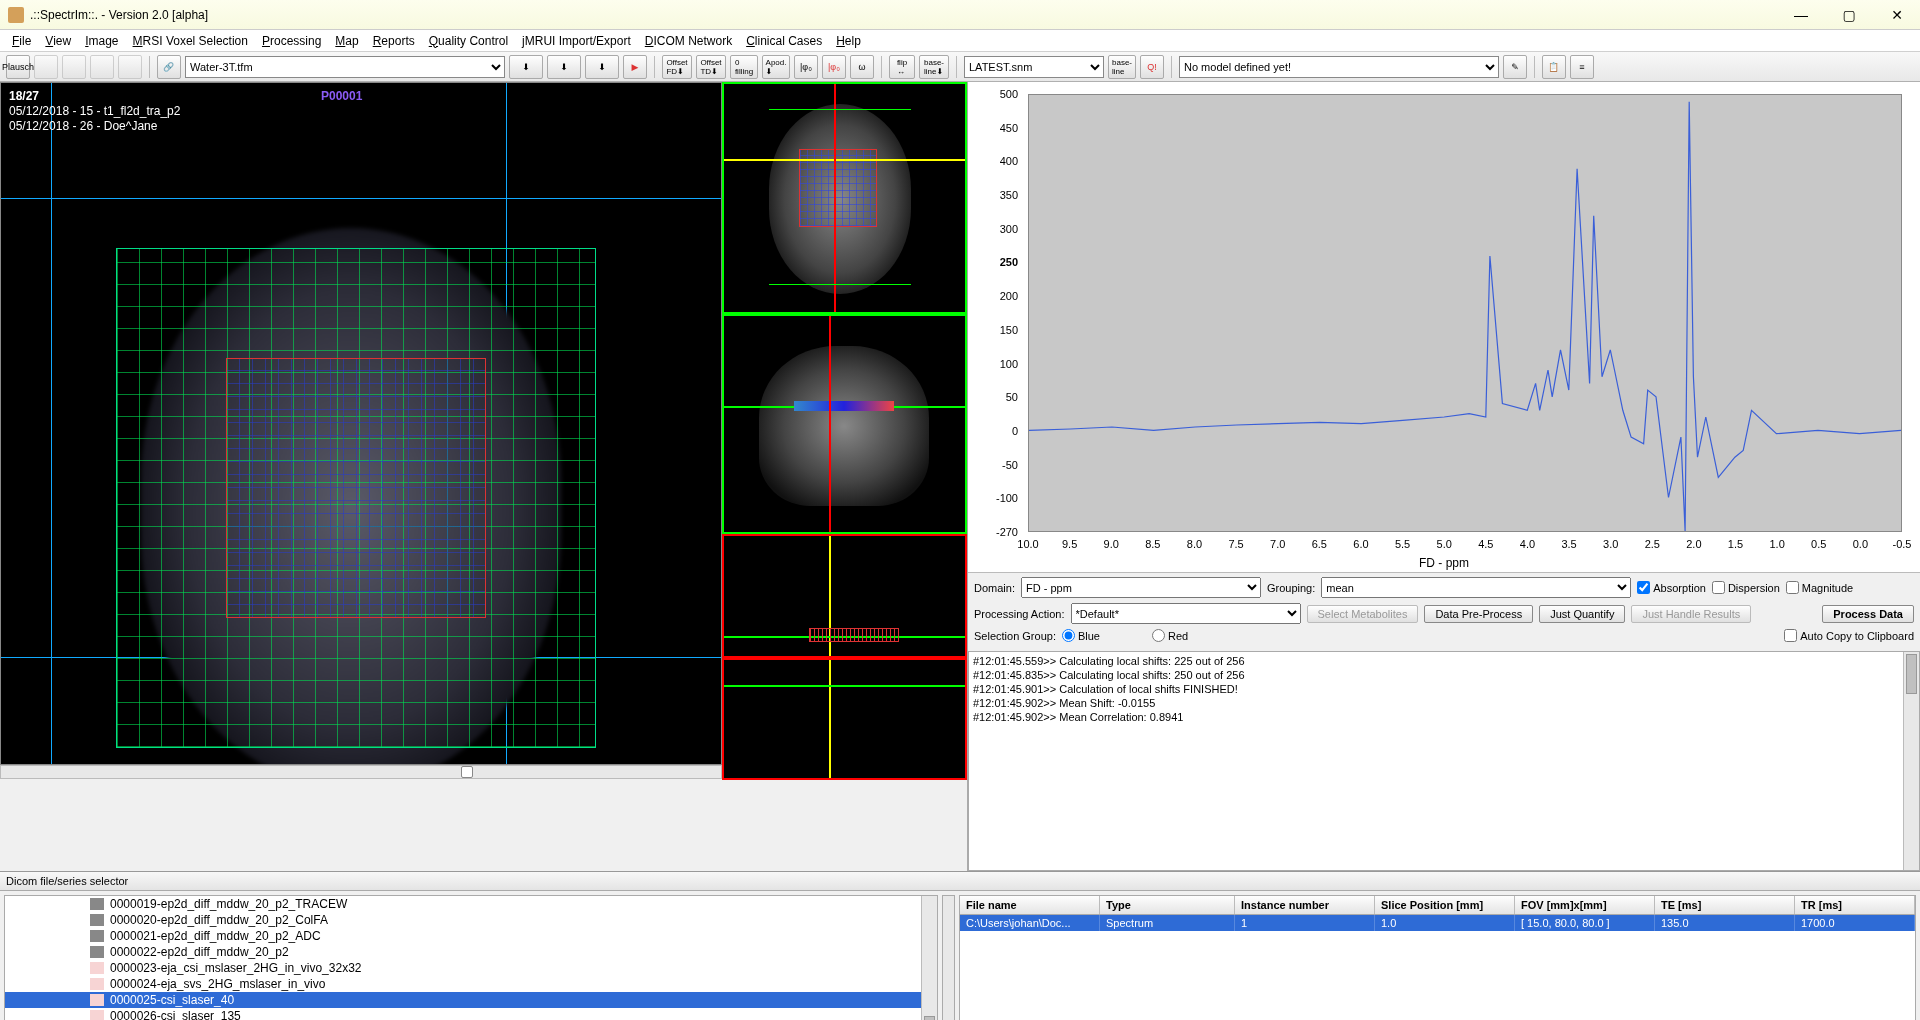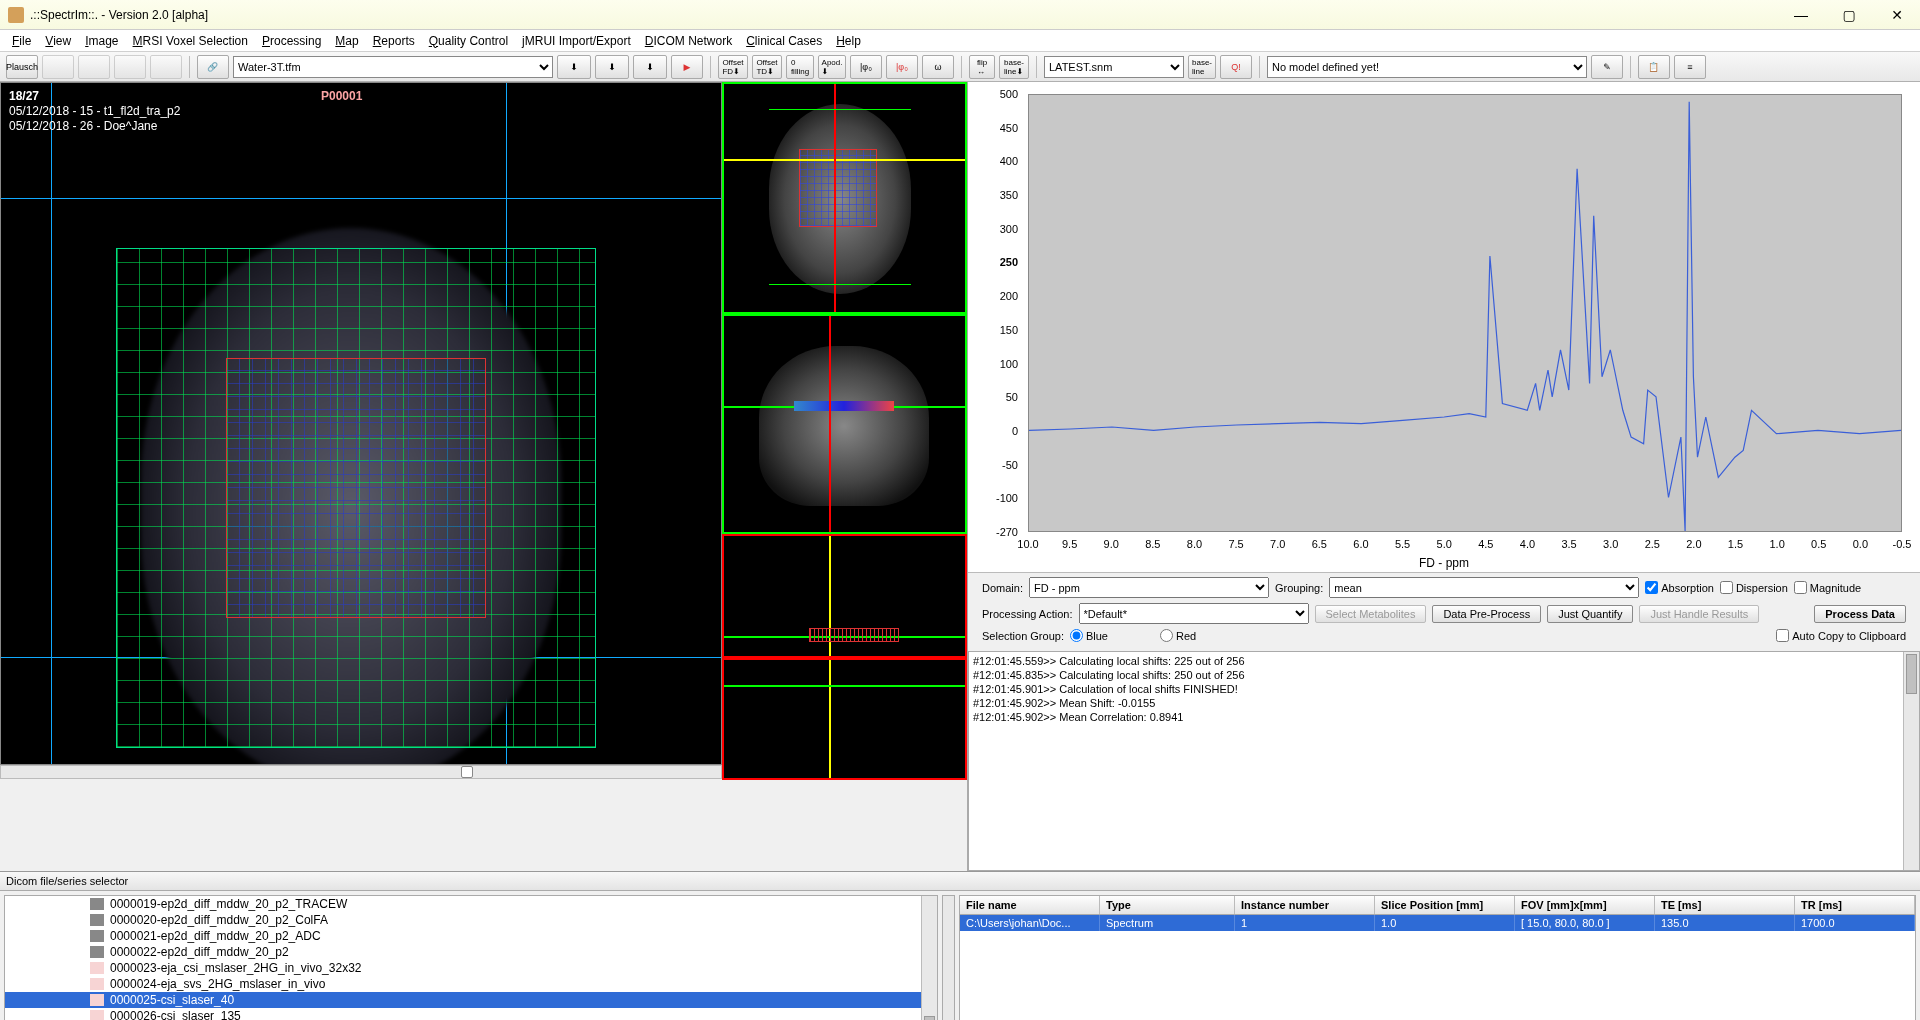--- a/index.html
+++ b/index.html
@@ -6,31 +6,31 @@
 body { font-family: "Segoe UI", Tahoma, sans-serif; font-size: 11px; background: #f0f0f0; width: 1920px; height: 1020px; overflow: hidden; }
 .titlebar { height: 30px; background: linear-gradient(#fdfeee, #f8fae0); display: flex; align-items: center; padding: 0 8px; border-bottom: 1px solid #ccc; }
 .titlebar .app-icon { width: 16px; height: 16px; background: #d4a05a; margin-right: 6px; border-radius: 2px; }
 .titlebar .title { flex: 0 0 auto; font-size: 12px; }
 .titlebar .winbtns { margin-left: auto; display: flex; gap: 18px; font-size: 14px; }
 .winbtn { width: 30px; text-align:center; cursor: pointer; }
 .menubar { height: 22px; background: #fff; display: flex; align-items: center; padding: 0 6px; border-bottom: 1px solid #d0d0d0; gap: 2px; font-size: 12px; }
 .menubar span { padding: 2px 6px; cursor: pointer; }
 .menubar span u { text-decoration: underline; }
 .toolbar { height: 30px; background: linear-gradient(#f8f8f8,#e8e8e8); border-bottom: 1px solid #b0b0b0; display: flex; align-items: center; padding: 0 6px; gap: 4px; }
-.tbtn { width: 32px; height: 24px; background: linear-gradient(#fefefe,#e0e0e0); border: 1px solid #aaa; border-radius: 2px; display:flex; align-items:center; justify-content:center; font-size:9px; cursor:pointer; }
+.tbtn { width: 24px; height: 24px; background: linear-gradient(#fefefe,#e0e0e0); border: 1px solid #aaa; border-radius: 2px; display:flex; align-items:center; justify-content:center; font-size:9px; cursor:pointer; }
 .tbtn.disabled { opacity: 0.5; }
 .tb-sep { width: 1px; height: 22px; background: #bbb; margin: 0 3px; }
 select.tb-select { height: 22px; font-size: 11px; border: 1px solid #888; background:#fff; }
 
 .main { display: flex; height: 789px; }
 .viewer-col { display: flex; flex-direction: column; }
 .viewer { width: 722px; height: 683px; background: #000; position: relative; border: 1px solid #888; overflow:hidden; }
 .viewer-overlay { position: absolute; top: 6px; left: 8px; color: #fff; font-size: 12px; line-height: 15px; }
 .viewer-overlay .bold { font-weight: bold; }
-.pid { position:absolute; top:6px; left: 320px; color:#fca5a5; font-weight:bold; font-size:12px; }
+.pid { position:absolute; top:6px; left: 320px; color:#8b5cf6; font-weight:bold; font-size:12px; }
 .brain-main { position:absolute; left:140px; top:145px; width:420px; height:560px; }
 .brain-shape { width:100%; height:100%; border-radius: 50% / 45%; background: radial-gradient(ellipse at center, #5a5a68 0%, #2c2c38 55%, #0a0a10 80%); filter: blur(2px); }
 .grid-outer { position:absolute; left:115px; top:165px; width:480px; height:500px; }
 .grid-inner-red { position:absolute; left:225px; top:275px; width:260px; height:260px; border:1px solid #d33; }
 .grid-inner-blue { position:absolute; left:225px; top:275px; width:260px; height:260px; background: repeating-linear-gradient(0deg, rgba(40,60,200,0.55) 0 1px, transparent 1px 13px), repeating-linear-gradient(90deg, rgba(40,60,200,0.55) 0 1px, transparent 1px 13px); }
 .green-grid { position:absolute; left:0; top:0; width:100%; height:100%; background: repeating-linear-gradient(0deg, rgba(0,220,80,0.6) 0 1px, transparent 1px 22px), repeating-linear-gradient(90deg, rgba(0,220,80,0.6) 0 1px, transparent 1px 22px); border:1px solid #0d8; }
 .cross-h { position:absolute; background:#1af; height:1px; }
 .cross-v { position:absolute; background:#1af; width:1px; }
 .slider-bar { height: 14px; background:#e8e8e8; border:1px solid #bbb; position:relative; }
 .slider-thumb { position:absolute; width:12px; height:12px; background:#fff; border:1px solid #888; border-radius:2px; top:0; }
@@ -48,21 +48,21 @@
 .right { flex:1; display:flex; flex-direction:column; border-left:1px solid #aaa; }
 .chart-area { height: 490px; background:#fff; position:relative; }
 .chart-plot { position:absolute; left:60px; top:12px; right:18px; bottom:40px; background:#c8c8c8; border:1px solid #888; }
 .chart-ylabels { position:absolute; left:0; top:12px; bottom:40px; width:56px; }
 .chart-xlabels { position:absolute; left:60px; right:18px; bottom:18px; height:16px; }
 .chart-xtitle { position:absolute; left:0; right:0; bottom:2px; text-align:center; font-size:12px; }
 .ytick { position:absolute; right:6px; font-size:11px; transform:translateY(-50%); }
 .xtick { position:absolute; font-size:11px; transform:translateX(-50%); }
 .spectrum-svg { width:100%; height:100%; display:block; }
 
-.controls { padding: 4px 14px; background:#f0f0f0; border-top:1px solid #bbb; }
+.controls { padding: 4px 6px; background:#f0f0f0; border-top:1px solid #bbb; }
 .ctrl-row { display:flex; align-items:center; gap:6px; margin-bottom:5px; }
 .ctrl-label { font-size:11px; }
 select.wide { flex:0 0 240px; height:21px; font-size:11px; }
 input[type=checkbox] { vertical-align:middle; }
 .btn { background:linear-gradient(#fefefe,#e0e0e0); border:1px solid #888; border-radius:2px; padding:2px 10px; font-size:11px; cursor:pointer; }
 .btn.disabled { color:#999; border-color:#bbb; cursor:default; }
 .radio-lbl { display:inline-flex; align-items:center; gap:3px; }
 
 .log-pane { flex:1; background:#fff; border:1px solid #aaa; overflow:hidden; position:relative; padding:2px 4px; font-size:11px; line-height:14px; }
 .log-pane .scroll { position:absolute; right:0; top:0; bottom:0; width:16px; background:#e8e8e8; border-left:1px solid #bbb; }

